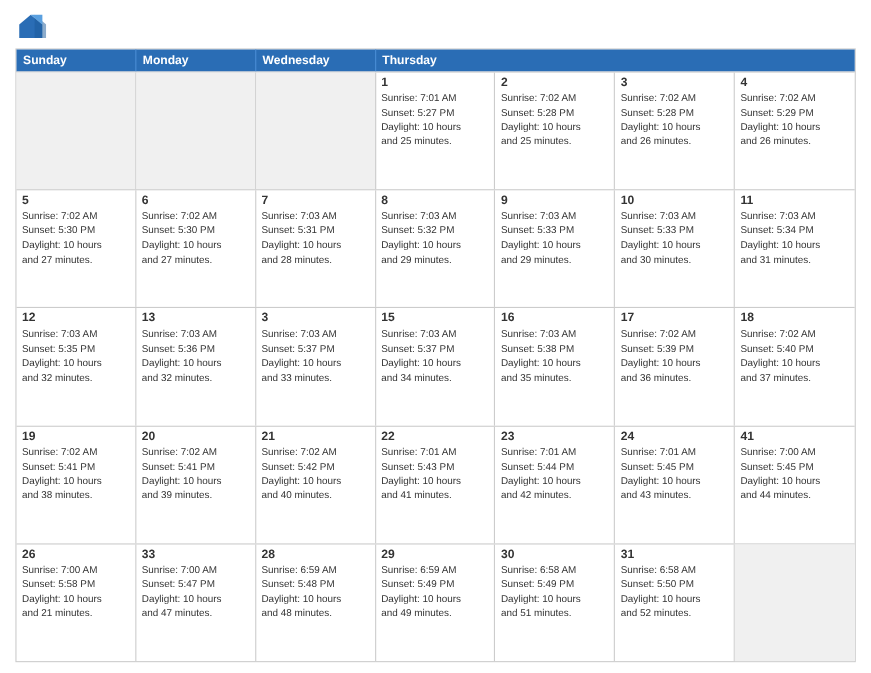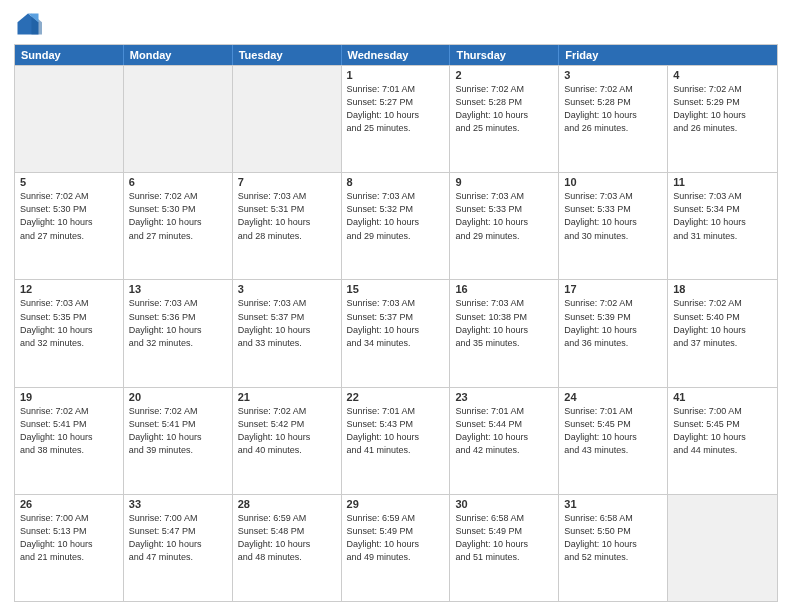--- a/index.html
+++ b/index.html
@@ -133,24 +133,22 @@
     <div class="title-section">
       <h1></h1>
       <div class="subtitle"></div>
     </div>
   </div>
 
   <div class="calendar">
     <div class="cal-header">
     <div class="cal-header-cell">Sunday</div>
         <div class="cal-header-cell">Monday</div>
-        <div class="cal-header-cell">Tuesday</div>
         <div class="cal-header-cell">Wednesday</div>
         <div class="cal-header-cell">Thursday</div>
-        <div class="cal-header-cell">Friday</div>
       </div>
     <div class="cal-body">
     <div class="cal-row">
           <div class="cal-cell shaded"></div>
           <div class="cal-cell shaded"></div>
           <div class="cal-cell shaded"></div>
           <div class="cal-cell">
             <div class="day-num">1</div>
             <div class="cell-text">Sunrise: 7:01 AM</div>
             <div class="cell-text">Sunset: 5:27 PM</div>
@@ -255,21 +253,21 @@
           <div class="cal-cell">
             <div class="day-num">15</div>
             <div class="cell-text">Sunrise: 7:03 AM</div>
             <div class="cell-text">Sunset: 5:37 PM</div>
             <div class="cell-text">Daylight: 10 hours</div>
             <div class="cell-text">and 34 minutes.</div>
           </div>
           <div class="cal-cell">
             <div class="day-num">16</div>
             <div class="cell-text">Sunrise: 7:03 AM</div>
-            <div class="cell-text">Sunset: 10:38 PM</div>
+            <div class="cell-text">Sunset: 5:38 PM</div>
             <div class="cell-text">Daylight: 10 hours</div>
             <div class="cell-text">and 35 minutes.</div>
           </div>
           <div class="cal-cell">
             <div class="day-num">17</div>
             <div class="cell-text">Sunrise: 7:02 AM</div>
             <div class="cell-text">Sunset: 5:39 PM</div>
             <div class="cell-text">Daylight: 10 hours</div>
             <div class="cell-text">and 36 minutes.</div>
           </div>
@@ -329,21 +327,21 @@
             <div class="cell-text">Sunrise: 7:00 AM</div>
             <div class="cell-text">Sunset: 5:45 PM</div>
             <div class="cell-text">Daylight: 10 hours</div>
             <div class="cell-text">and 44 minutes.</div>
           </div>
         </div>
         <div class="cal-row">
           <div class="cal-cell">
             <div class="day-num">26</div>
             <div class="cell-text">Sunrise: 7:00 AM</div>
-            <div class="cell-text">Sunset: 5:13 PM</div>
+            <div class="cell-text">Sunset: 5:58 PM</div>
             <div class="cell-text">Daylight: 10 hours</div>
             <div class="cell-text">and 21 minutes.</div>
           </div>
           <div class="cal-cell">
             <div class="day-num">33</div>
             <div class="cell-text">Sunrise: 7:00 AM</div>
             <div class="cell-text">Sunset: 5:47 PM</div>
             <div class="cell-text">Daylight: 10 hours</div>
             <div class="cell-text">and 47 minutes.</div>
           </div>

